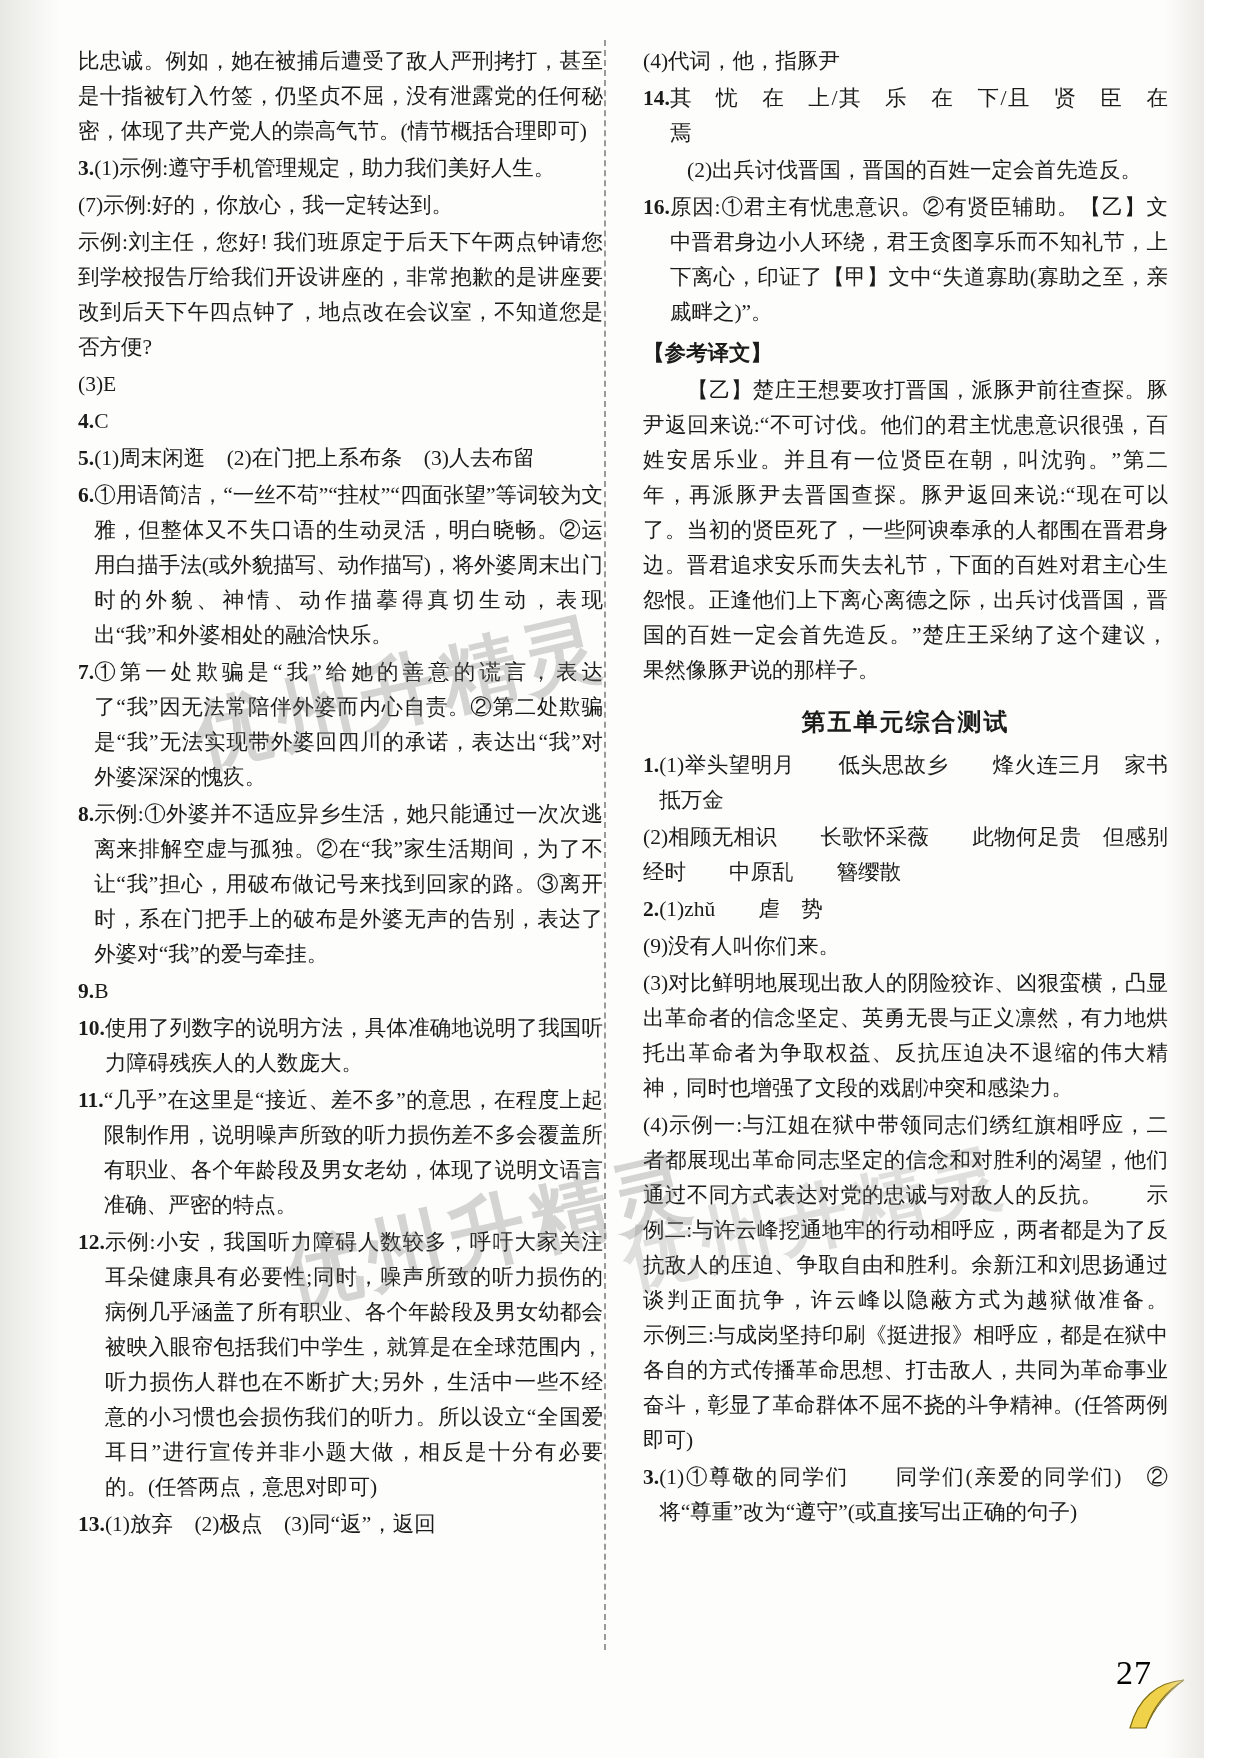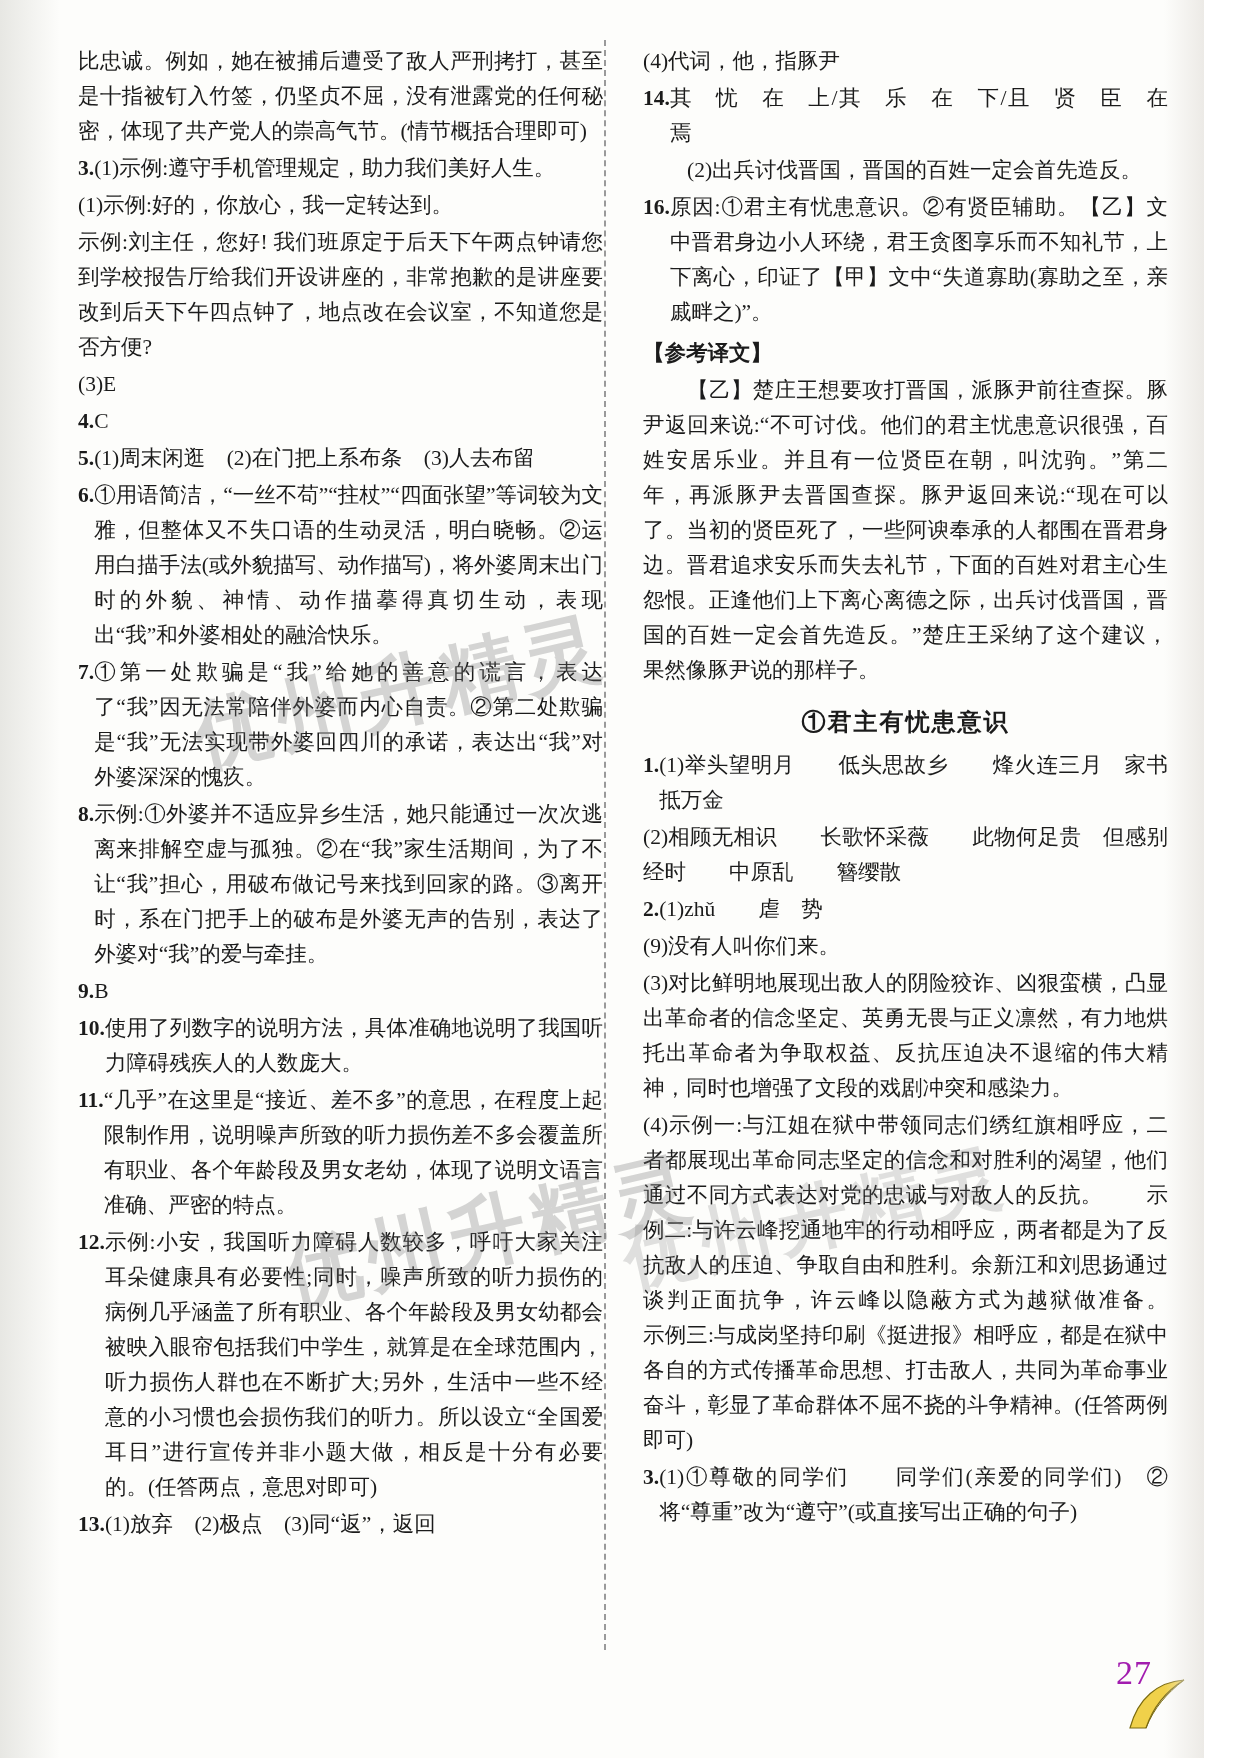--- a/index.html
+++ b/index.html
@@ -103,21 +103,21 @@
   }
   .bracket {
     font-weight: bold;
   }
   .pagenum {
     position: absolute;
     right: 52px;
     bottom: 66px;
     font-size: 34px;
     font-family: "Liberation Serif", serif;
-    color: #a21caf;
+    color: #000000;
     letter-spacing: 1px;
   }
   .corner {
     position: absolute;
     right: 18px;
     bottom: 28px;
     width: 58px;
     height: 52px;
   }
   
@@ -163,21 +163,21 @@
   <div class="columns">
 
     <div class="col">
 
       <div class="plain">比忠诚。例如，她在被捕后遭受了敌人严刑拷打，甚至是十指被钉入竹签，仍坚贞不屈，没有泄露党的任何秘密，体现了共产党人的崇高气节。(情节概括合理即可)</div>
 
       <div class="item">
         <span class="num">3.</span>
         <span class="body">(1)示例:遵守手机管理规定，助力我们美好人生。</span>
       </div>
-      <div class="plain hang">(1)示例:好的，你放心，我一定转达到。</div>
+      <div class="plain hang">(7)示例:好的，你放心，我一定转达到。</div>
       <div class="plain hang">示例:刘主任，您好! 我们班原定于后天下午两点钟请您到学校报告厅给我们开设讲座的，非常抱歉的是讲座要改到后天下午四点钟了，地点改在会议室，不知道您是否方便?</div>
       <div class="plain hang">(3)E</div>
 
       <div class="item">
         <span class="num">4.</span>
         <span class="body">C</span>
       </div>
 
       <div class="item">
         <span class="num">5.</span>
@@ -238,21 +238,21 @@
       <div class="plain indent2">(2)出兵讨伐晋国，晋国的百姓一定会首先造反。</div>
 
       <div class="item">
         <span class="num">16.</span>
         <span class="body">原因:①君主有忧患意识。②有贤臣辅助。【乙】文中晋君身边小人环绕，君王贪图享乐而不知礼节，上下离心，印证了【甲】文中“失道寡助(寡助之至，亲戚畔之)”。</span>
       </div>
 
       <div class="boxlabel bracket">【参考译文】</div>
       <div class="plain indent2">【乙】楚庄王想要攻打晋国，派豚尹前往查探。豚尹返回来说:“不可讨伐。他们的君主忧患意识很强，百姓安居乐业。并且有一位贤臣在朝，叫沈驹。”第二年，再派豚尹去晋国查探。豚尹返回来说:“现在可以了。当初的贤臣死了，一些阿谀奉承的人都围在晋君身边。晋君追求安乐而失去礼节，下面的百姓对君主心生怨恨。正逢他们上下离心离德之际，出兵讨伐晋国，晋国的百姓一定会首先造反。”楚庄王采纳了这个建议，果然像豚尹说的那样子。</div>
 
-      <div class="section-title">①君主有忧患意识</div>
+      <div class="section-title">第五单元综合测试</div>
 
       <div class="item">
         <span class="num">1.</span>
         <span class="body">(1)举头望明月　　低头思故乡　　烽火连三月　家书抵万金</span>
       </div>
       <div class="plain">(2)相顾无相识　　长歌怀采薇　　此物何足贵　但感别经时　　中原乱　　簪缨散</div>
 
       <div class="item">
         <span class="num">2.</span>
         <span class="body">(1)zhǔ　　虐　势</span>

